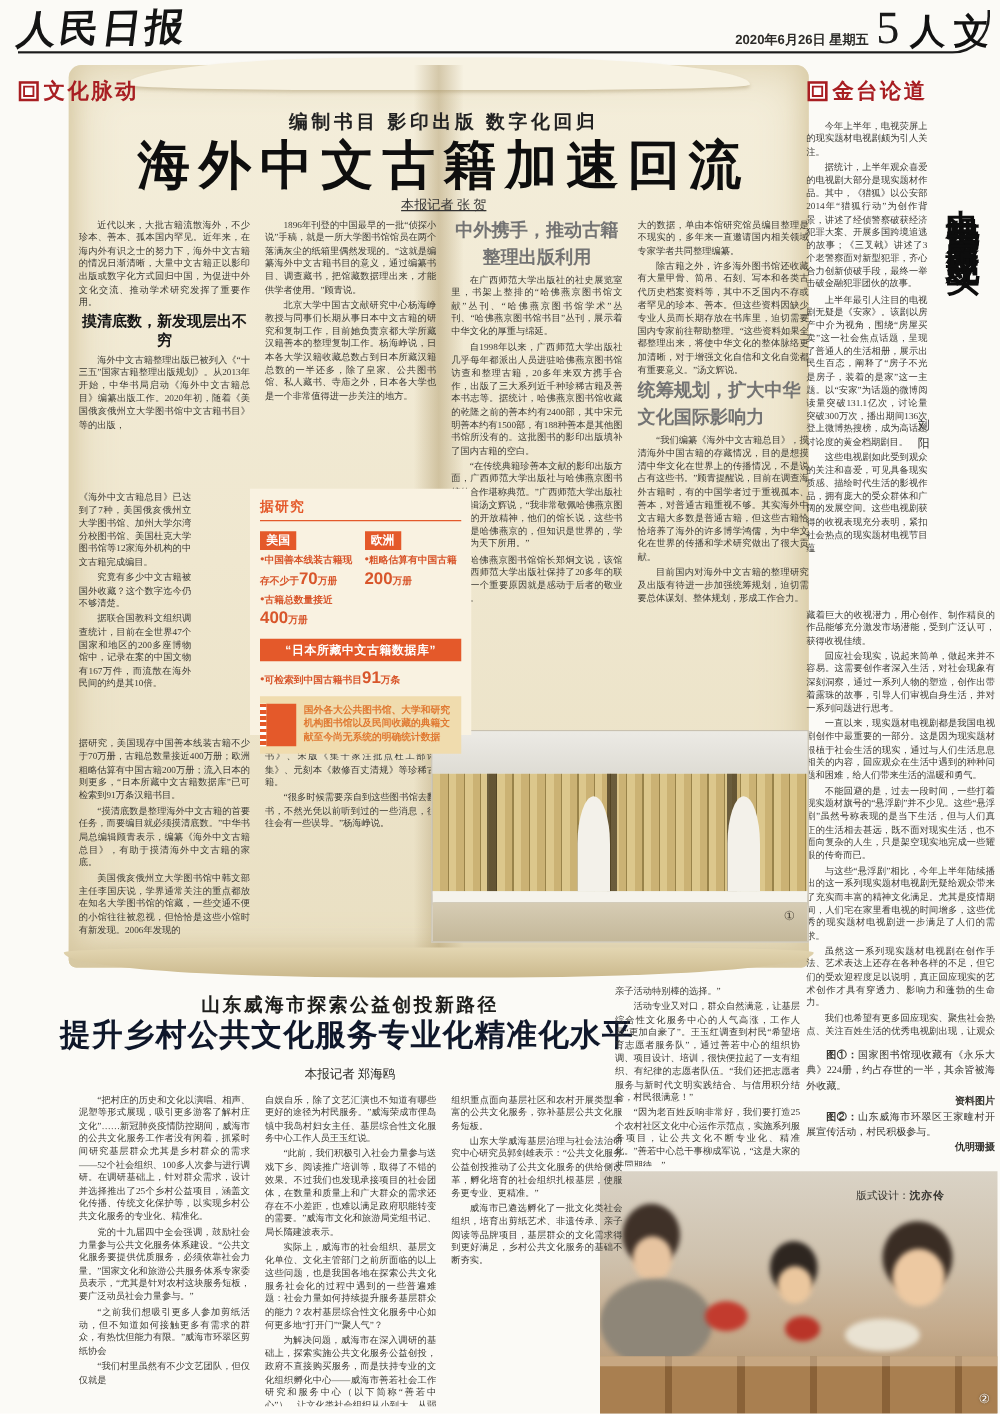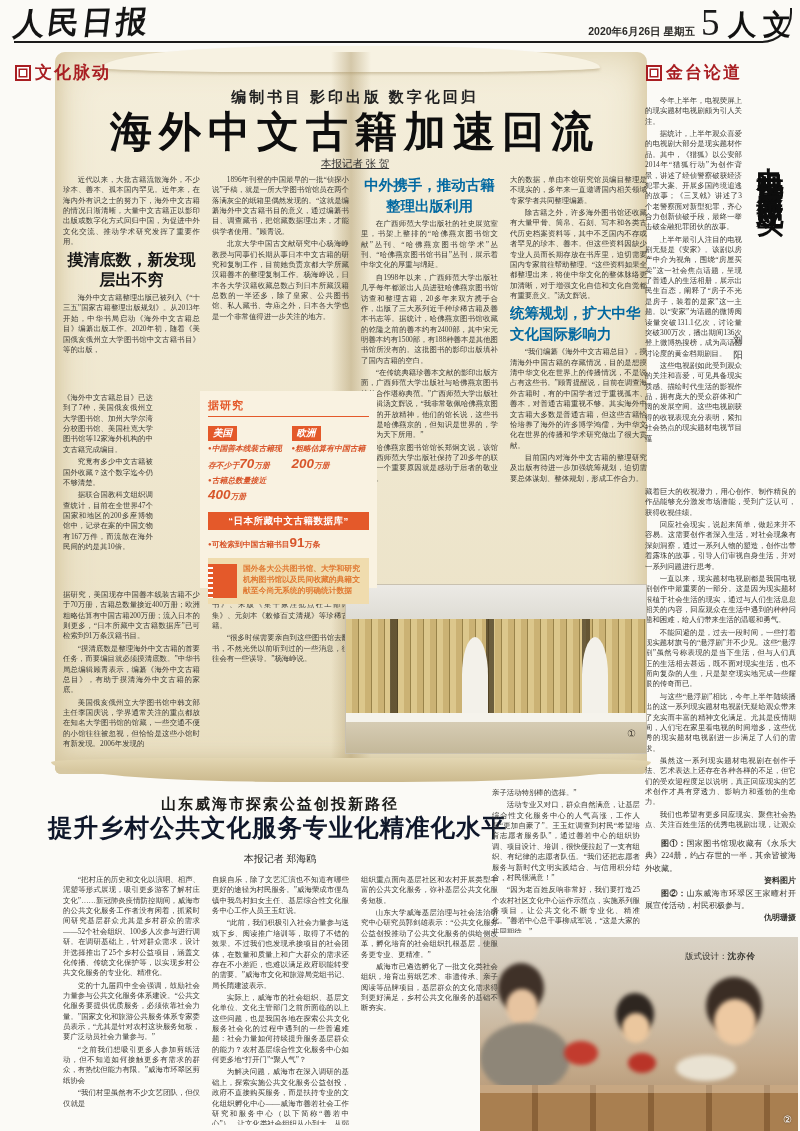--- a/index.html
+++ b/index.html
@@ -36,31 +36,31 @@
   
   .eyebrow-main{position:absolute;left:70px;top:88px;width:570px;text-align:center;z-index:3;
                 font-size:15px;font-weight:bold;letter-spacing:3px;color:#222;}
   .headline-main{position:absolute;left:70px;top:104px;width:570px;text-align:center;z-index:3;
                  font-size:42px;font-weight:bold;letter-spacing:7px;color:#0e0e0e;}
   .byline-main{position:absolute;left:70px;top:157px;width:570px;text-align:center;z-index:3;
                font-size:10.5px;color:#333;text-decoration:underline;}
   .col{position:absolute;z-index:3;font-size:7.4px;line-height:1.4;text-align:justify;color:#3b3a34;overflow:hidden;}
   .col p{margin:0 0 2px;text-indent:2em;}
   .col p.cont{text-indent:0;}
-  .inline-subhead{font-family:"Liberation Sans",sans-serif;font-weight:bold;font-size:16px;
+  .inline-subhead{font-family:"Liberation Sans",sans-serif;font-weight:bold;font-size:12px;
                   text-align:center;text-indent:0 !important;color:#151515;margin:7px 0 6px;line-height:1.3;}
   .block-subhead{font-family:"Liberation Sans",sans-serif;font-weight:bold;font-size:14.5px;
-                 color:#0369a1;line-height:1.45;margin:8px 0 6px;text-indent:0 !important;text-align:left;}
+                 color:#737373;line-height:1.45;margin:8px 0 6px;text-indent:0 !important;text-align:left;}
   
   .infobox{position:absolute;left:158px;top:391px;width:177px;height:197px;z-index:5;
            background:#f9f2e1;padding:7px 8px;box-sizing:border-box;
            font-family:"Liberation Sans",sans-serif;margin-left:42px;}
   .infobox .ib-title{color:#e4592a;font-size:11px;font-weight:bold;letter-spacing:1px;
            border-bottom:1.5px solid #e4592a;padding-bottom:3px;margin-bottom:5px;}
-  .ib-cols{display:flex;gap:6px;font-style:italic;}
+  .ib-cols{display:flex;gap:6px;}
   .ib-col{flex:1;}
   .chip{display:inline-block;background:#e4592a;color:#fff;font-size:9.5px;font-weight:bold;
         padding:1px 5px;margin-bottom:3px;}
   .ib-item{color:#d8562b;font-size:7.8px;font-weight:bold;line-height:1.35;margin-bottom:3px;}
   .ib-item .dot{font-size:6px;vertical-align:1px;}
   .big-num{font-size:13.5px;font-weight:bold;}
   .ib-bar{background:#e4592a;color:#fff;font-size:9.5px;font-weight:bold;text-align:center;
           padding:2.5px 0;margin:5px 0 4px;letter-spacing:.5px;}
   .ib-note{display:flex;gap:6px;background:#f0dcae;margin-top:5px;padding:6px 5px;}
   .book-icon{flex:0 0 24px;height:34px;background:#e4592a;position:relative;}

